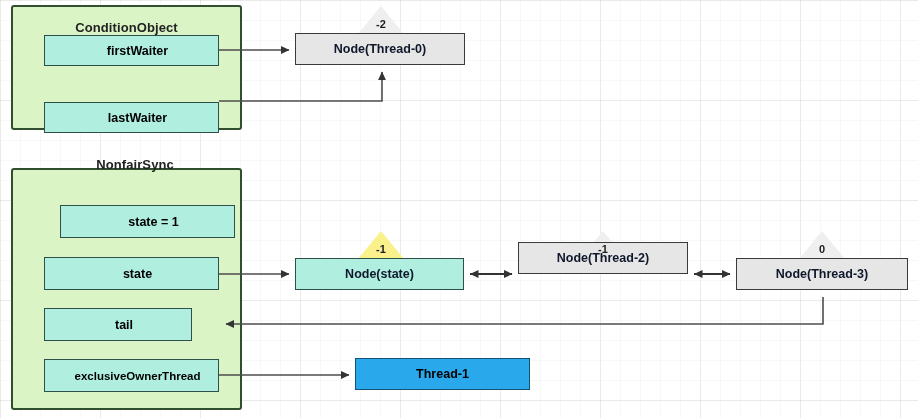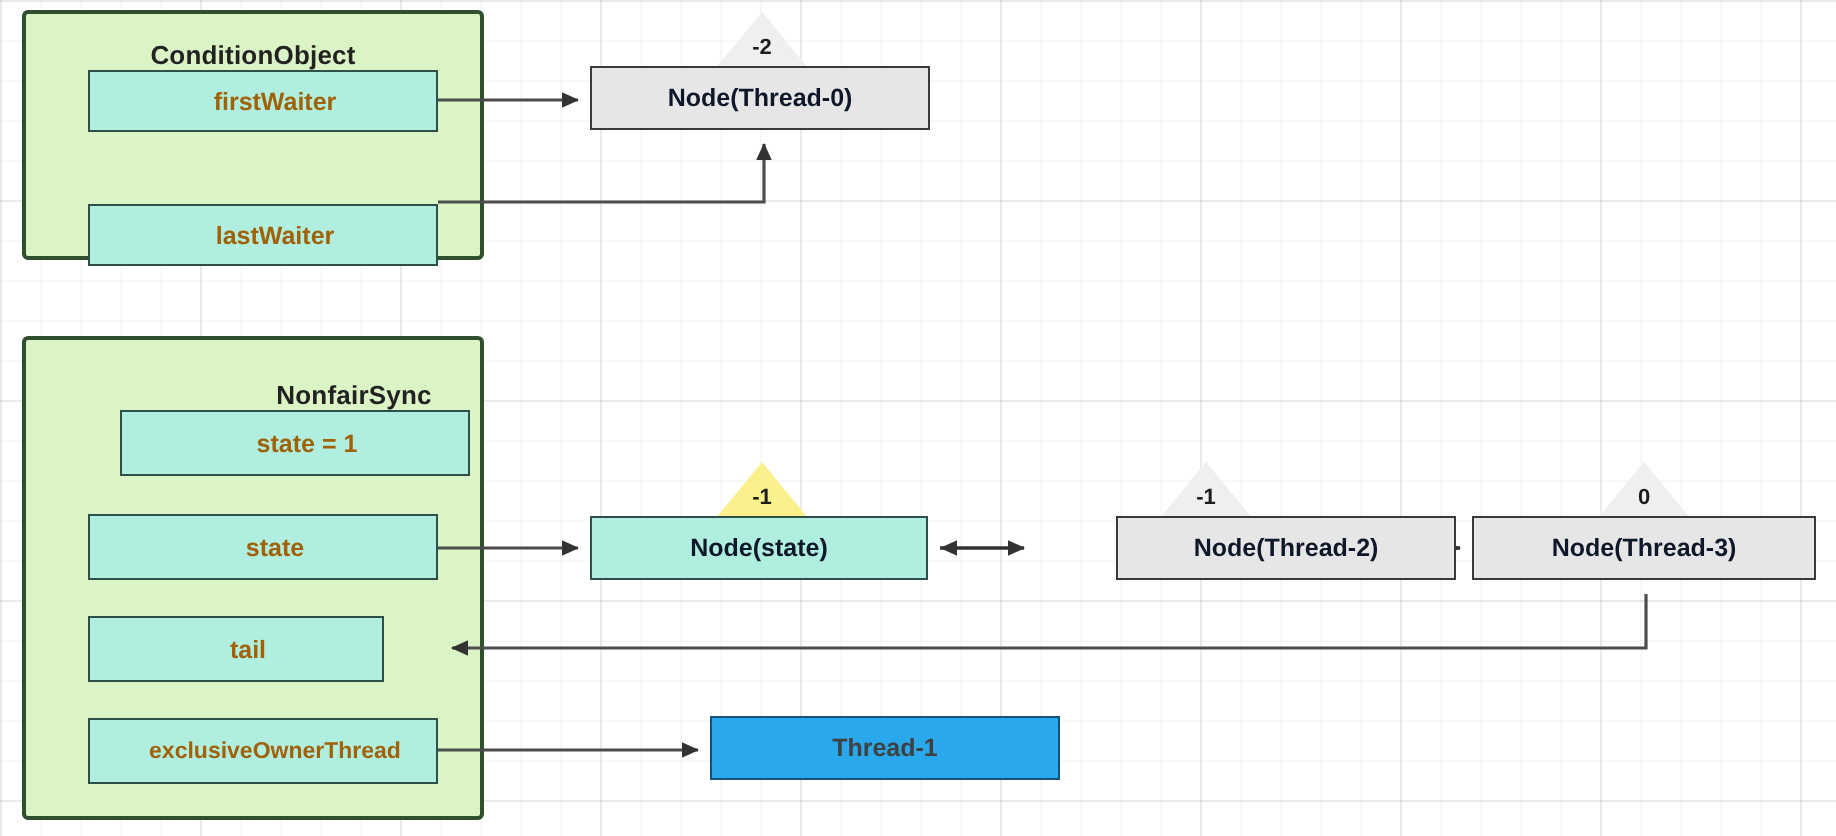--- a/index.html
+++ b/index.html
@@ -43,21 +43,21 @@
   .field-box {
     position: absolute;
     background: #b0efe0;
     border: 1.5px solid #2f4f4a;
     box-sizing: border-box;
     display: flex;
     align-items: center;
     justify-content: center;
     font-size: 12.5px;
     font-weight: bold;
-    color: #a16207;
+    color: #000000;
     padding-left: 12px;
   }
   .node-box {
     position: absolute;
     background: #e6e6e6;
     border: 1.5px solid #3a3a3a;
     box-sizing: border-box;
     display: flex;
     align-items: center;
     justify-content: center;
@@ -66,21 +66,21 @@
     color: #0f172a;
     z-index: 5;
   }
   .node-box.cyan {
     background: #b0efe0;
     border-color: #2f4f4a;
   }
   .node-box.blue {
     background: #29a8ec;
     border-color: #14527a;
-    color: #404040;
+    color: #000000;
   }
   .ws-tri {
     position: absolute;
     width: 0;
     height: 0;
     z-index: 3;
   }
   .ws-wrap {
     position: absolute;
     z-index: 3;
@@ -111,21 +111,21 @@
 <div id="canvas">
 
   <div class="group-box" style="left:11px; top:5px; width:231px; height:125px;"></div>
   <div class="group-title" style="left:11px; top:20px; width:231px;">ConditionObject</div>
 
   <div class="field-box" style="left:44px; top:35px; width:175px; height:31px;">firstWaiter</div>
 
   <div class="field-box" style="left:44px; top:86px; width:175px; height:31px;margin-top:16px;">lastWaiter</div>
 
   <div class="group-box" style="left:11px; top:168px; width:231px; height:242px;"></div>
-  <div class="group-title" style="left:11px; top:190px; width:248px;margin-left:42px;">NonfairSync</div>
+  <div class="group-title" style="left:11px; top:157px; width:248px;">NonfairSync</div>
 
   <div class="field-box" style="left:60px; top:205px; width:175px; height:33px;">state = 1</div>
 
   <div class="field-box" style="left:44px; top:257px; width:175px; height:33px;">state</div>
 
   <div class="field-box" style="left:44px; top:308px; width:148px; height:33px;">tail</div>
 
   <div class="field-box" style="left:44px; top:359px; width:175px; height:33px; font-size:11.5px;">exclusiveOwnerThread</div>
 
   <div class="ws-wrap" style="left:358px; top:6px; width:46px; height:28px;">
@@ -141,21 +141,21 @@
   </div>
   <div class="ws-label" style="left:358px; top:243px; width:46px;">-1</div>
 
   <div class="node-box cyan" style="left:295px; top:258px; width:169px; height:32px;">Node(state)</div>
 
   <div class="ws-wrap" style="left:580px; top:231px; width:46px; height:28px;">
     <div class="ws-tri" style="left:0; top:0; border-left:23px solid transparent; border-right:23px solid transparent; border-bottom:28px solid #efefef;"></div>
   </div>
   <div class="ws-label" style="left:580px; top:243px; width:46px;">-1</div>
 
-  <div class="node-box" style="left:518px; top:258px; width:170px; height:32px;margin-left:40px;">Node(Thread-2)</div>
+  <div class="node-box" style="left:518px; top:242px; width:170px; height:32px;">Node(Thread-2)</div>
 
   <div class="ws-wrap" style="left:799px; top:231px; width:46px; height:28px;">
     <div class="ws-tri" style="left:0; top:0; border-left:23px solid transparent; border-right:23px solid transparent; border-bottom:28px solid #efefef;"></div>
   </div>
   <div class="ws-label" style="left:799px; top:243px; width:46px;">0</div>
 
   <div class="node-box" style="left:736px; top:258px; width:172px; height:32px;">Node(Thread-3)</div>
 
   <div class="node-box blue" style="left:355px; top:358px; width:175px; height:32px;">Thread-1</div>
 

